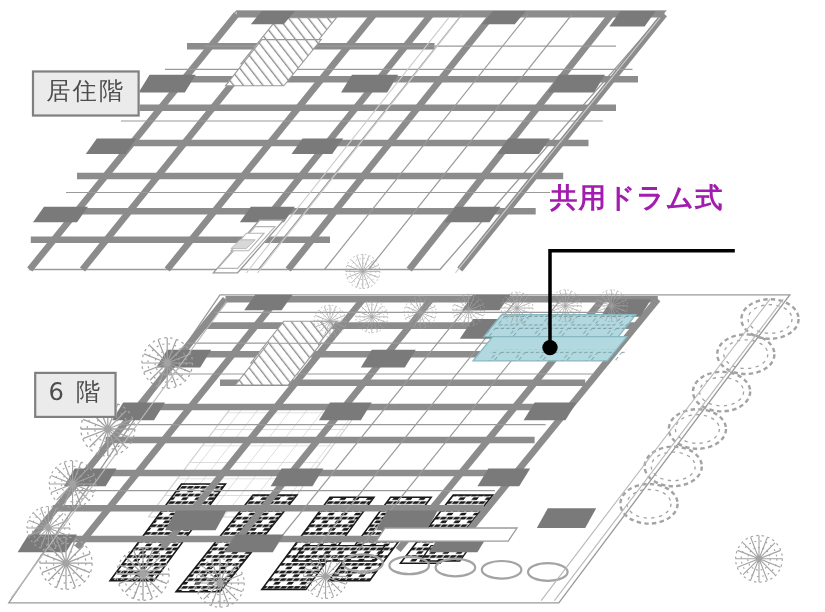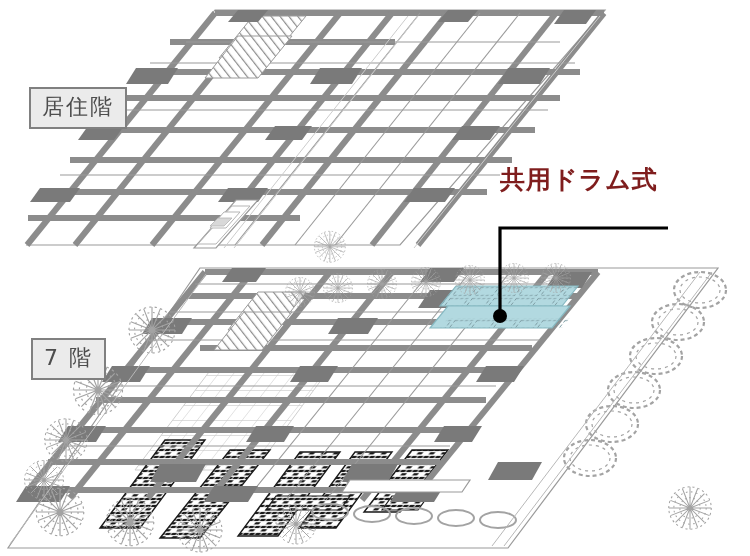--- a/index.html
+++ b/index.html
@@ -13,28 +13,28 @@
     background:#ebebeb;
     border:2px solid #808080;
     color:#4d4d4d;
     font-size:22px;
     line-height:1;
     padding:7px 11px 9px 11px;
     letter-spacing:2px;
     white-space:nowrap;
     font-family:"DejaVu Sans","Liberation Sans",sans-serif;
   }
-  #label-upper{left:29px;top:87px;text-align:right;}
+  #label-upper{left:29px;top:64px;text-align:right;}
   #label-lower{left:31px;top:338px;}
 
   .callout-text{
     position:absolute;
     left:500px;
     top:166px;
-    color:#7f1d1d;
+    color:#a21caf;
     font-size:25px;
     line-height:1.12;
     letter-spacing:1px;
     white-space:nowrap;
     font-weight:bold;
     font-family:"DejaVu Sans","Liberation Sans",sans-serif;
   }
   .callout-text div{display:block;}
 </style>
 </head>
@@ -296,19 +296,19 @@
     </g>
 
     <g>
       <path d="M668 228 L500 228 L500 314" fill="none" stroke="#000000" stroke-width="3.2"></path>
       <circle cx="500" cy="316" r="7" fill="#000000"></circle>
     </g>
   </svg>
 
   <div class="floor-label" id="label-upper">居住階</div>
 
-  <div class="floor-label" id="label-lower">7 階</div>
+  <div class="floor-label" id="label-lower">6 階</div>
 
   <div class="callout-text">
     <div>共用ドラム式</div>
   </div>
 
 </div>
 
 </body></html>

